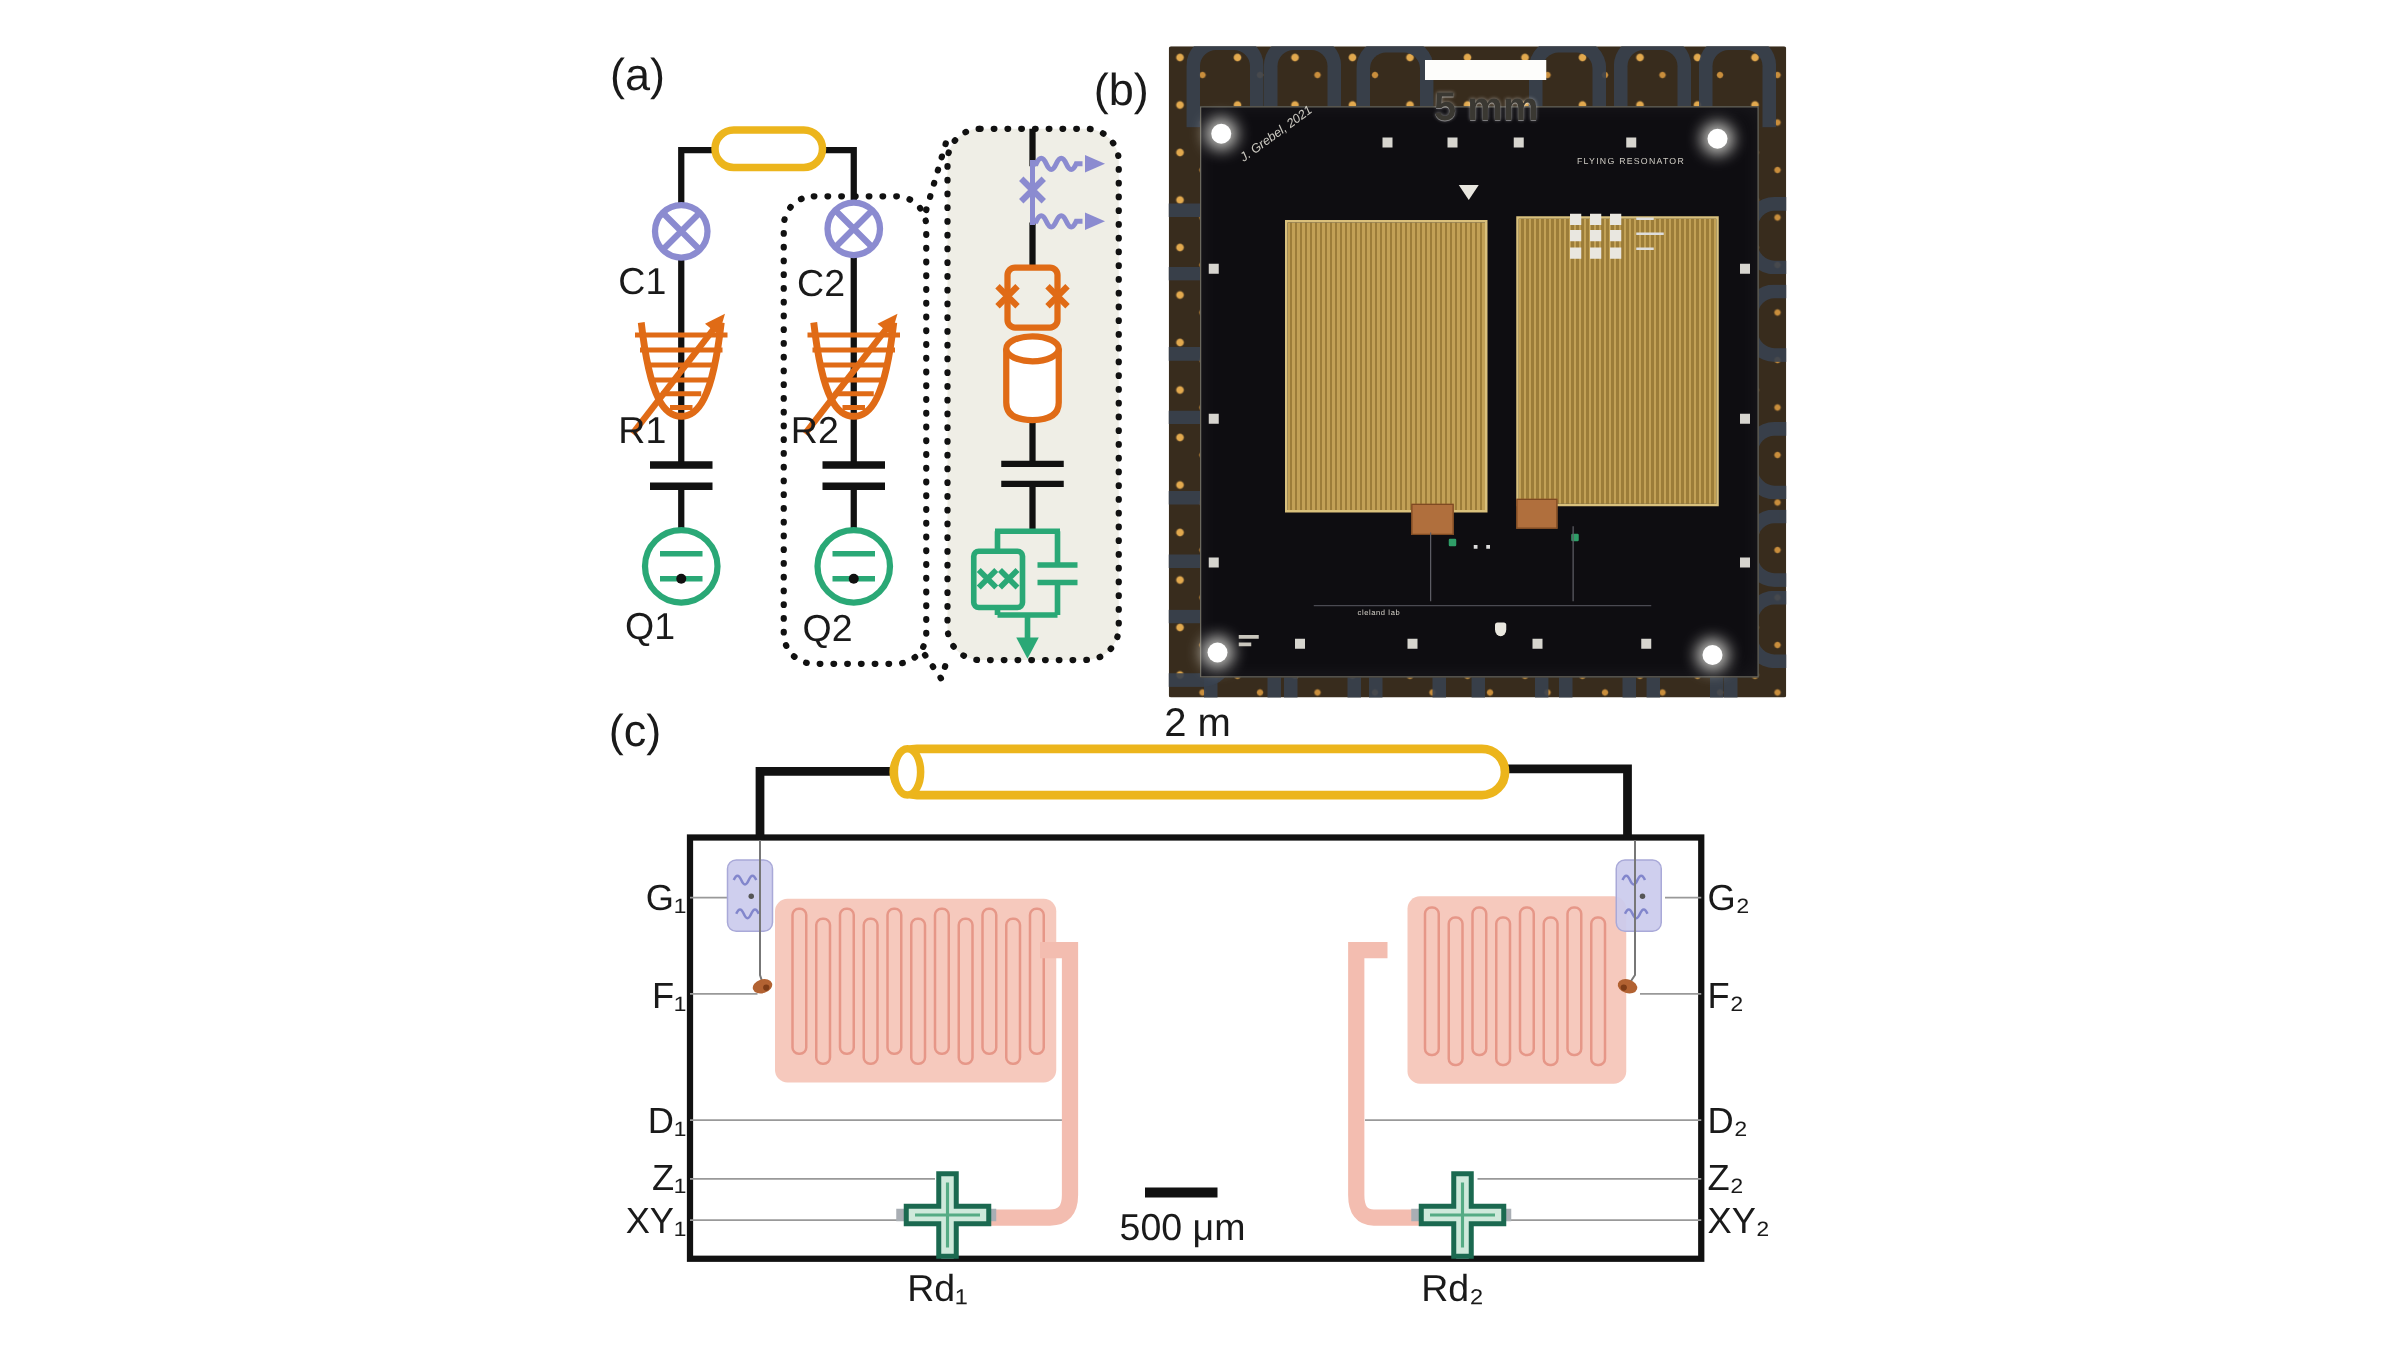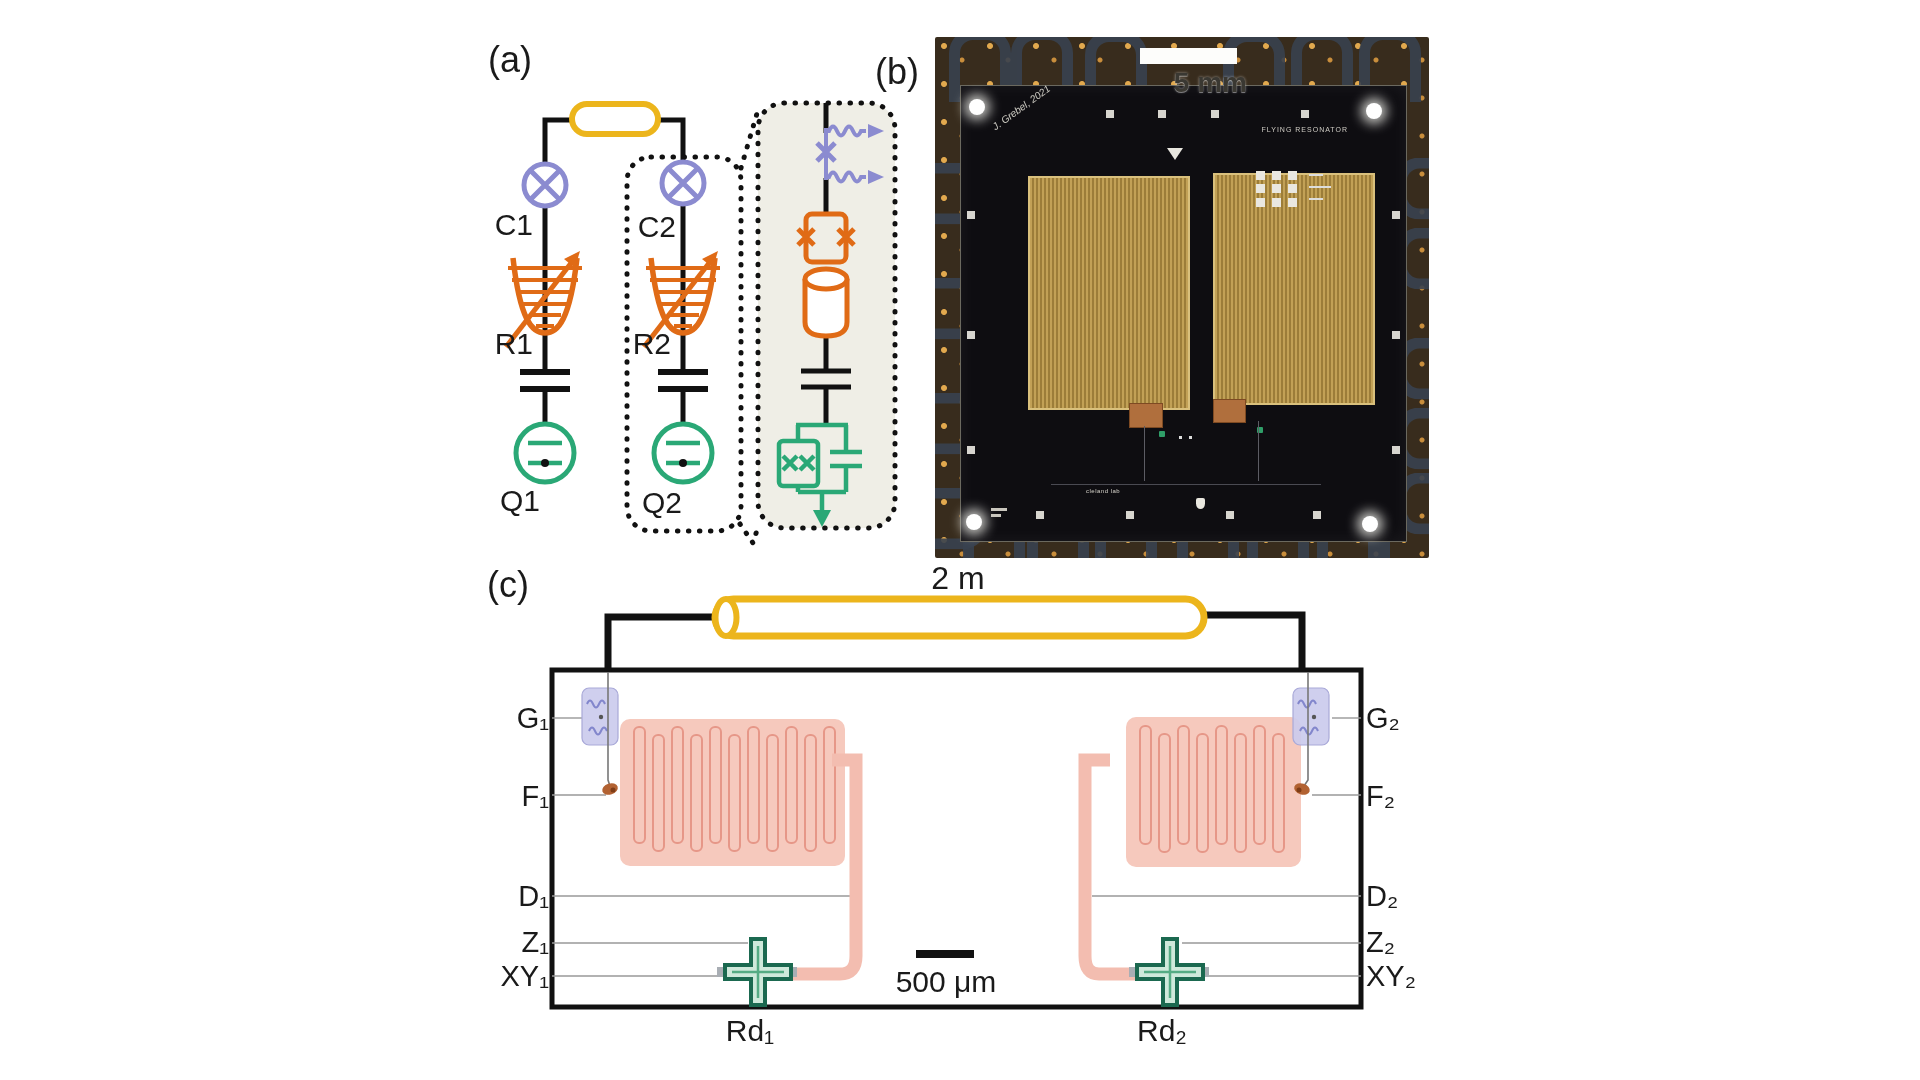--- a/index.html
+++ b/index.html
@@ -21,22 +21,22 @@
   .u.left{transform:rotate(90deg);}
   .u.right{transform:rotate(-90deg);}
   .chip{position:absolute;left:25px;top:48px;width:445px;height:455px;background:#0e0d11;
         border:1px solid #6b695f;box-shadow:inset 0 0 18px rgba(255,255,255,.06);}
   .gold{position:absolute;border:2px solid #d9c07c;
         background:repeating-linear-gradient(90deg,#c2a156 0 2px,#9c7d39 2px 4px);}
   .cornerdot{position:absolute;width:16px;height:16px;border-radius:50%;background:#fff;
              box-shadow:0 0 12px 5px rgba(255,255,248,.75);}
   .pad{position:absolute;width:8px;height:8px;background:#e8e6e0;opacity:.92;}
   .scalebar-b{position:absolute;left:205px;top:11px;width:97px;height:16px;background:#fdfdfb;}
-  .scalebar-b-text{position:absolute;left:196px;top:30px;width:116px;text-align:right;
-        font-size:28px;font-weight:bold;color:#3a3832;
+  .scalebar-b-text{position:absolute;left:196px;top:30px;width:116px;text-align:center;
+        font-size:32px;font-weight:bold;color:#3a3832;
         text-shadow:0 0 3px rgba(255,255,255,.5),0 1px 0 rgba(255,255,255,.35);}
   .handwriting{position:absolute;left:26px;top:16px;font-size:10px;font-style:italic;
         color:rgba(238,236,226,.85);transform:rotate(-36deg);white-space:nowrap;}
   .chip-title{position:absolute;right:58px;top:40px;font-size:7px;letter-spacing:1px;
         color:#cfccc4;white-space:nowrap;}
   .legend-grid{position:absolute;left:295px;top:85px;width:44px;height:36px;display:grid;
         grid-template-columns:repeat(3,1fr);gap:4px;}
   .legend-grid span{background:#e9e7e0;width:9px;height:9px;display:block;}
   .legend-dash{position:absolute;width:14px;height:2px;background:#ddd;}
   .tri{position:absolute;left:206px;top:62px;width:0;height:0;

